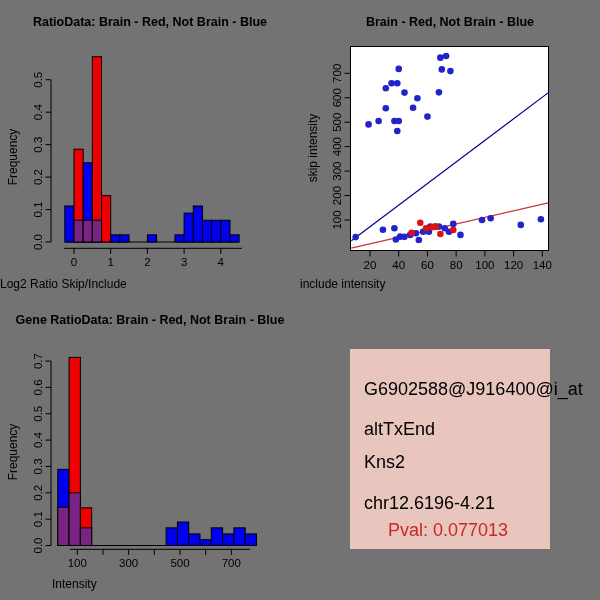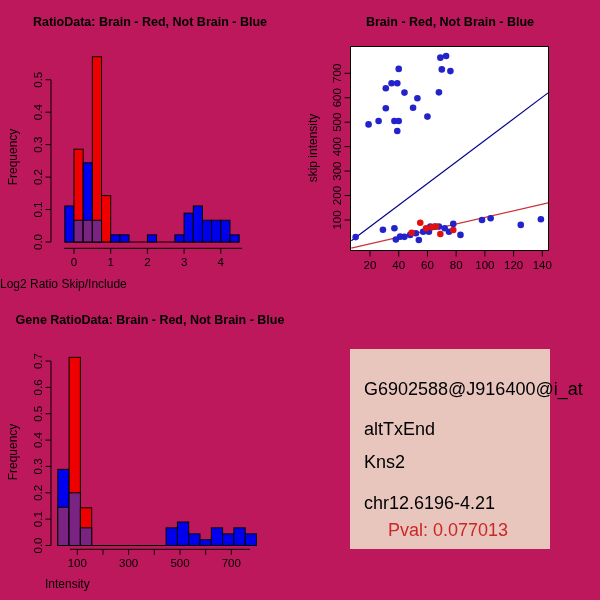--- a/index.html
+++ b/index.html
@@ -1,16 +1,16 @@
 <!DOCTYPE html>
 <html><head>
 <meta charset="utf-8">
 <style>
   html,body{margin:0;padding:0;background:#ffffff;}
-  .canvas{position:relative;width:600px;height:600px;background:#be185d;overflow:hidden;
+  .canvas{position:relative;width:600px;height:600px;background:#737373;overflow:hidden;
           font-family:"Liberation Sans",sans-serif;}
   .title{position:absolute;width:300px;text-align:center;font-weight:bold;font-size:12.5px;color:#000;}
   .xlab{position:absolute;width:300px;text-align:left;font-size:12px;color:#000;}
   .ylab{position:absolute;width:120px;height:14px;text-align:center;font-size:12px;color:#000;
         transform:rotate(-90deg);transform-origin:center center;}
   svg.panel{position:absolute;width:300px;height:300px;overflow:visible;}
   .info-box{position:absolute;left:350px;top:349px;width:200px;height:200px;}
   .info-line{position:absolute;left:14px;font-size:18px;white-space:nowrap;color:#000;}
 </style>
 </head>
@@ -62,20 +62,21 @@
       <line x1="147.4" y1="248.3" x2="147.4" y2="253.8" stroke="#000000"></line>
       <text x="147.4" y="265.8" font-size="11.5" font-family="&quot;Liberation Sans&quot;,sans-serif" fill="#000" text-anchor="middle">2</text>
       <line x1="184.10000000000002" y1="248.3" x2="184.10000000000002" y2="253.8" stroke="#000000"></line>
       <text x="184.10000000000002" y="265.8" font-size="11.5" font-family="&quot;Liberation Sans&quot;,sans-serif" fill="#000" text-anchor="middle">3</text>
       <line x1="220.8" y1="248.3" x2="220.8" y2="253.8" stroke="#000000"></line>
       <text x="220.8" y="265.8" font-size="11.5" font-family="&quot;Liberation Sans&quot;,sans-serif" fill="#000" text-anchor="middle">4</text>
     </svg>
 
   <div class="title" style="left:300px;top:15px;">Brain - Red, Not Brain - Blue</div>
   <div class="ylab" style="left:253px;top:141px;">skip intensity</div>
+  <div class="xlab" style="left:300px;top:277px;">include intensity</div>
   <svg class="panel" style="left:300px;top:0;" viewBox="0 0 300 300">
       <rect x="50.5" y="46.5" width="198" height="204" fill="#ffffff" stroke="#000000" stroke-width="1"></rect>
       <line x1="51.332" y1="240.7825" x2="248.064" y2="92.86" stroke="#00008B" stroke-width="1.2"></line>
       <line x1="51.332" y1="248.1175" x2="248.064" y2="202.885" stroke="#CC3333" stroke-width="1.2"></line>
       <circle cx="68.564" cy="124.40050000000001" r="3.3" fill="#2323CB"></circle>
       <circle cx="78.616" cy="120.9775" r="3.3" fill="#2323CB"></circle>
       <circle cx="85.79599999999999" cy="88.21450000000002" r="3.3" fill="#2323CB"></circle>
       <circle cx="85.79599999999999" cy="108.26350000000001" r="3.3" fill="#2323CB"></circle>
       <circle cx="91.53999999999999" cy="83.3245" r="3.3" fill="#2323CB"></circle>
       <circle cx="97.28399999999999" cy="83.3245" r="3.3" fill="#2323CB"></circle>
@@ -146,21 +147,21 @@
       <line x1="44.5" y1="122.2" x2="50.5" y2="122.2" stroke="#000000"></line>
       <text x="37.5" y="122.2" font-size="11.5" font-family="&quot;Liberation Sans&quot;,sans-serif" fill="#000" text-anchor="middle" transform="rotate(-90 37.5 122.2)" dominant-baseline="middle">500</text>
       <line x1="44.5" y1="97.75" x2="50.5" y2="97.75" stroke="#000000"></line>
       <text x="37.5" y="97.75" font-size="11.5" font-family="&quot;Liberation Sans&quot;,sans-serif" fill="#000" text-anchor="middle" transform="rotate(-90 37.5 97.75)" dominant-baseline="middle">600</text>
       <line x1="44.5" y1="73.30000000000001" x2="50.5" y2="73.30000000000001" stroke="#000000"></line>
       <text x="37.5" y="73.30000000000001" font-size="11.5" font-family="&quot;Liberation Sans&quot;,sans-serif" fill="#000" text-anchor="middle" transform="rotate(-90 37.5 73.30000000000001)" dominant-baseline="middle">700</text>
     </svg>
 
   <div class="title" style="left:0;top:313px;">Gene RatioData: Brain - Red, Not Brain - Blue</div>
   <div class="ylab" style="left:-47px;top:445px;">Frequency</div>
-  <div class="xlab" style="left:5px;top:577px;padding-left:40px;">Intensity</div>
+  <div class="xlab" style="left:12px;top:577px;padding-left:40px;">Intensity</div>
   <svg class="panel" style="left:0;top:300px;" viewBox="0 0 300 300">
       <line x1="57.7908" y1="245.5" x2="256.47659999999996" y2="245.5" stroke="#000000" stroke-width="1"></line>
       <rect x="57.7908" y="169.3485" width="11.294800000000002" height="76.1515" fill="#0000EE" stroke="#000000" stroke-width="1"></rect>
       <rect x="57.7908" y="207.29250000000002" width="11.294800000000002" height="38.20749999999998" fill="#7B2382" stroke="#000000" stroke-width="1"></rect>
       <rect x="69.0856" y="57.36100000000002" width="11.294799999999995" height="188.13899999999998" fill="#EE0000" stroke="#000000" stroke-width="1"></rect>
       <rect x="69.0856" y="192.8" width="11.294799999999995" height="52.69999999999999" fill="#7B2382" stroke="#000000" stroke-width="1"></rect>
       <rect x="80.3804" y="207.8195" width="11.294799999999995" height="37.680499999999995" fill="#EE0000" stroke="#000000" stroke-width="1"></rect>
       <rect x="80.3804" y="227.8455" width="11.294799999999995" height="17.654500000000013" fill="#7B2382" stroke="#000000" stroke-width="1"></rect>
       <rect x="166.1182" y="227.8455" width="11.29480000000001" height="17.654500000000013" fill="#0000EE" stroke="#000000" stroke-width="1"></rect>
       <rect x="177.413" y="222.0485" width="11.29479999999998" height="23.45150000000001" fill="#0000EE" stroke="#000000" stroke-width="1"></rect>

